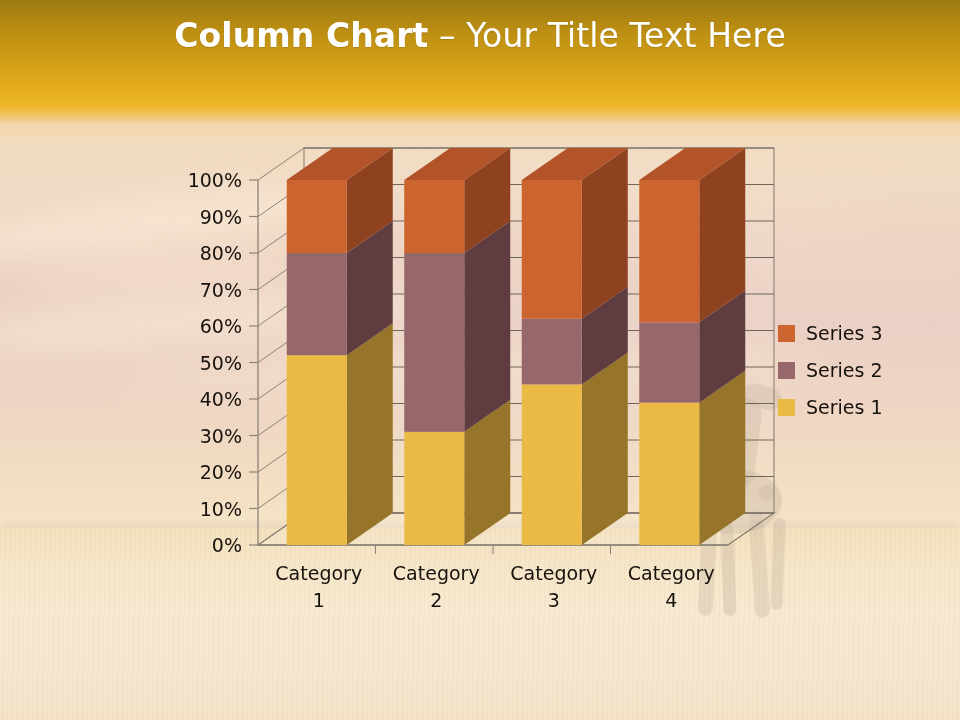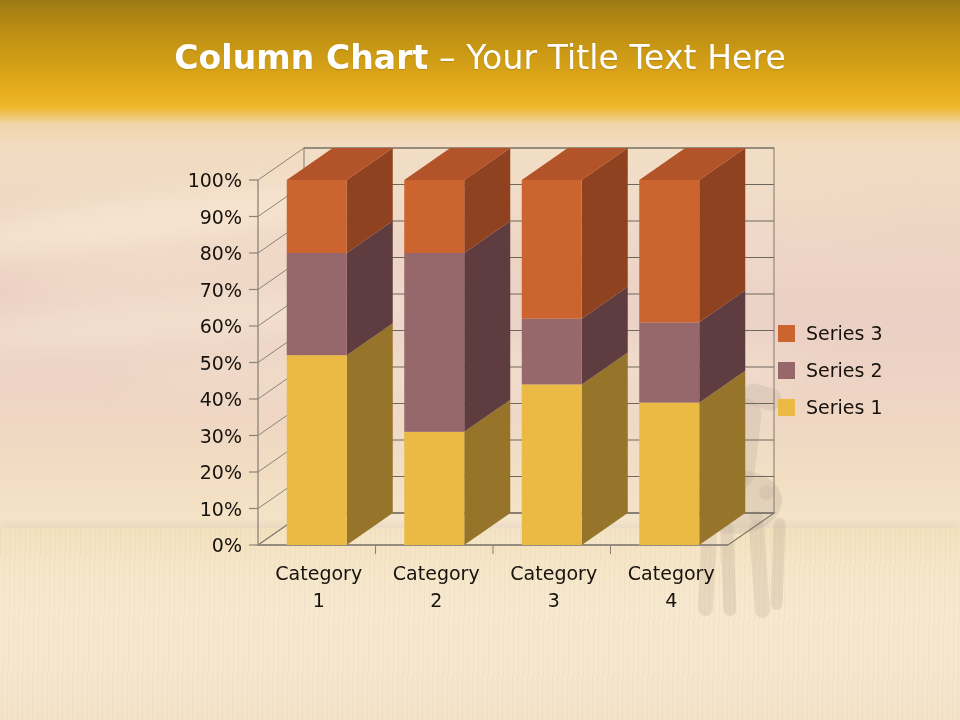--- a/index.html
+++ b/index.html
@@ -92,21 +92,21 @@
     background:linear-gradient(180deg,
         #9c7a12 0%,
         #b98c12 22%,
         #d09d16 48%,
         #e5ac1d 72%,
         #eeb72c 86%,
         rgba(240,196,80,0) 100%);
     display:flex; align-items:flex-start; justify-content:center;
   }
   #title-text {
-    margin-top:38px;
+    margin-top:16px;
     font-size:33px; color:#ffffff; letter-spacing:.1px;
     white-space:nowrap; text-shadow:0 1px 1px rgba(120,90,10,.30);
   }
   #title-text .strong { font-weight:bold; }
   #title-text .light  { font-weight:normal; }
 
   
   #chart {
     position:absolute; left:0; top:0; width:960px; height:564px;margin-left:48px;
   }

